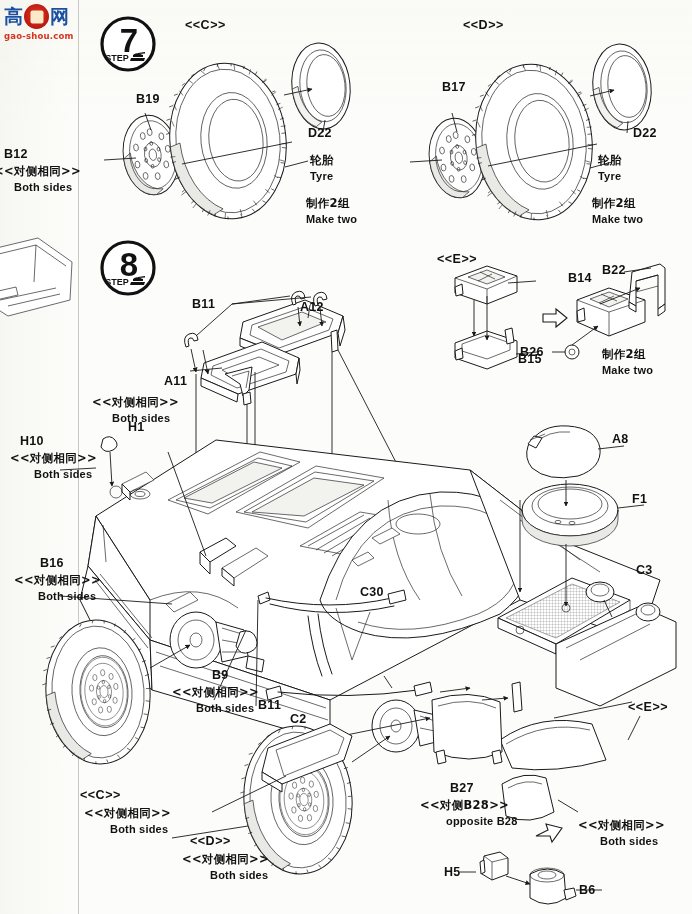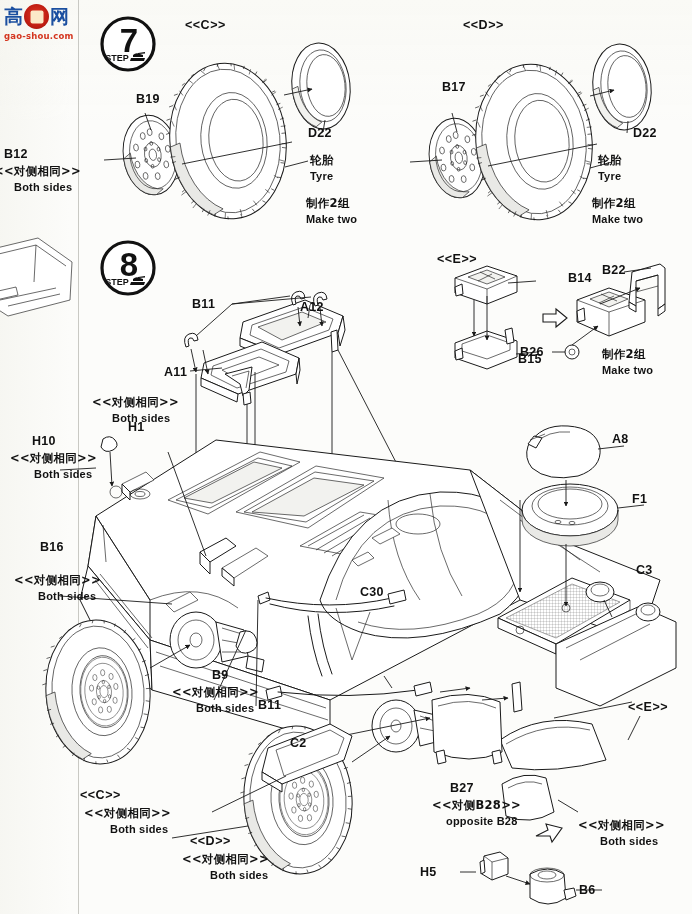--- a/index.html
+++ b/index.html
@@ -614,63 +614,63 @@
   <div class="lbl en" style="left:598px;top:170px">Tyre</div>
   <div class="lbl cn" style="left:592px;top:196px">制作2组</div>
   <div class="lbl en" style="left:592px;top:213px">Make two</div>
 
   <div class="lbl part" style="left:4px;top:147px">B12</div>
   <div class="lbl cn" style="left:-6px;top:164px">&lt;&lt;对侧相同&gt;&gt;</div>
   <div class="lbl en" style="left:14px;top:181px">Both sides</div>
 
   <div class="lbl part" style="left:192px;top:297px">B11</div>
   <div class="lbl part" style="left:300px;top:300px">A12</div>
-  <div class="lbl part" style="left:164px;top:365px">A11</div>
+  <div class="lbl part" style="left:164px;top:374px">A11</div>
 
   <div class="lbl cn" style="left:92px;top:395px">&lt;&lt;对侧相同&gt;&gt;</div>
   <div class="lbl en" style="left:112px;top:412px">Both sides</div>
 
   <div class="lbl sec" style="left:437px;top:252px">&lt;&lt;E&gt;&gt;</div>
   <div class="lbl part" style="left:568px;top:271px">B14</div>
   <div class="lbl part" style="left:518px;top:352px">B15</div>
   <div class="lbl part" style="left:602px;top:263px">B22</div>
   <div class="lbl part" style="left:520px;top:345px">B26</div>
   <div class="lbl cn" style="left:602px;top:347px">制作2组</div>
   <div class="lbl en" style="left:602px;top:364px">Make two</div>
 
-  <div class="lbl part" style="left:32px;top:434px">H10</div>
+  <div class="lbl part" style="left:20px;top:434px">H10</div>
   <div class="lbl cn" style="left:10px;top:451px">&lt;&lt;对侧相同&gt;&gt;</div>
   <div class="lbl en" style="left:34px;top:468px">Both sides</div>
   <div class="lbl part" style="left:128px;top:420px">H1</div>
 
-  <div class="lbl part" style="left:40px;top:540px">B16</div>
+  <div class="lbl part" style="left:40px;top:556px">B16</div>
   <div class="lbl cn" style="left:14px;top:573px">&lt;&lt;对侧相同&gt;&gt;</div>
   <div class="lbl en" style="left:38px;top:590px">Both sides</div>
 
   <div class="lbl part" style="left:212px;top:668px">B9</div>
   <div class="lbl cn" style="left:172px;top:685px">&lt;&lt;对侧相同&gt;&gt;</div>
   <div class="lbl en" style="left:196px;top:702px">Both sides</div>
 
   <div class="lbl part" style="left:258px;top:698px">B11</div>
-  <div class="lbl part" style="left:290px;top:736px">C2</div>
+  <div class="lbl part" style="left:290px;top:712px">C2</div>
   <div class="lbl part" style="left:360px;top:585px">C30</div>
 
   <div class="lbl part" style="left:612px;top:432px">A8</div>
   <div class="lbl part" style="left:632px;top:492px">F1</div>
   <div class="lbl part" style="left:636px;top:563px">C3</div>
 
   <div class="lbl part" style="left:450px;top:781px">B27</div>
-  <div class="lbl cn" style="left:432px;top:798px">&lt;&lt;对侧B28&gt;&gt;</div>
+  <div class="lbl cn" style="left:420px;top:798px">&lt;&lt;对侧B28&gt;&gt;</div>
   <div class="lbl en" style="left:446px;top:815px">opposite B28</div>
 
   <div class="lbl sec" style="left:628px;top:700px">&lt;&lt;E&gt;&gt;</div>
   <div class="lbl cn" style="left:578px;top:818px">&lt;&lt;对侧相同&gt;&gt;</div>
   <div class="lbl en" style="left:600px;top:835px">Both sides</div>
 
-  <div class="lbl part" style="left:420px;top:865px">H5</div>
+  <div class="lbl part" style="left:444px;top:865px">H5</div>
   <div class="lbl part" style="left:579px;top:883px">B6</div>
 
   <div class="lbl sec" style="left:80px;top:788px">&lt;&lt;C&gt;&gt;</div>
   <div class="lbl cn" style="left:84px;top:806px">&lt;&lt;对侧相同&gt;&gt;</div>
   <div class="lbl en" style="left:110px;top:823px">Both sides</div>
 
   <div class="lbl sec" style="left:190px;top:834px">&lt;&lt;D&gt;&gt;</div>
   <div class="lbl cn" style="left:182px;top:852px">&lt;&lt;对侧相同&gt;&gt;</div>
   <div class="lbl en" style="left:210px;top:869px">Both sides</div>
 

